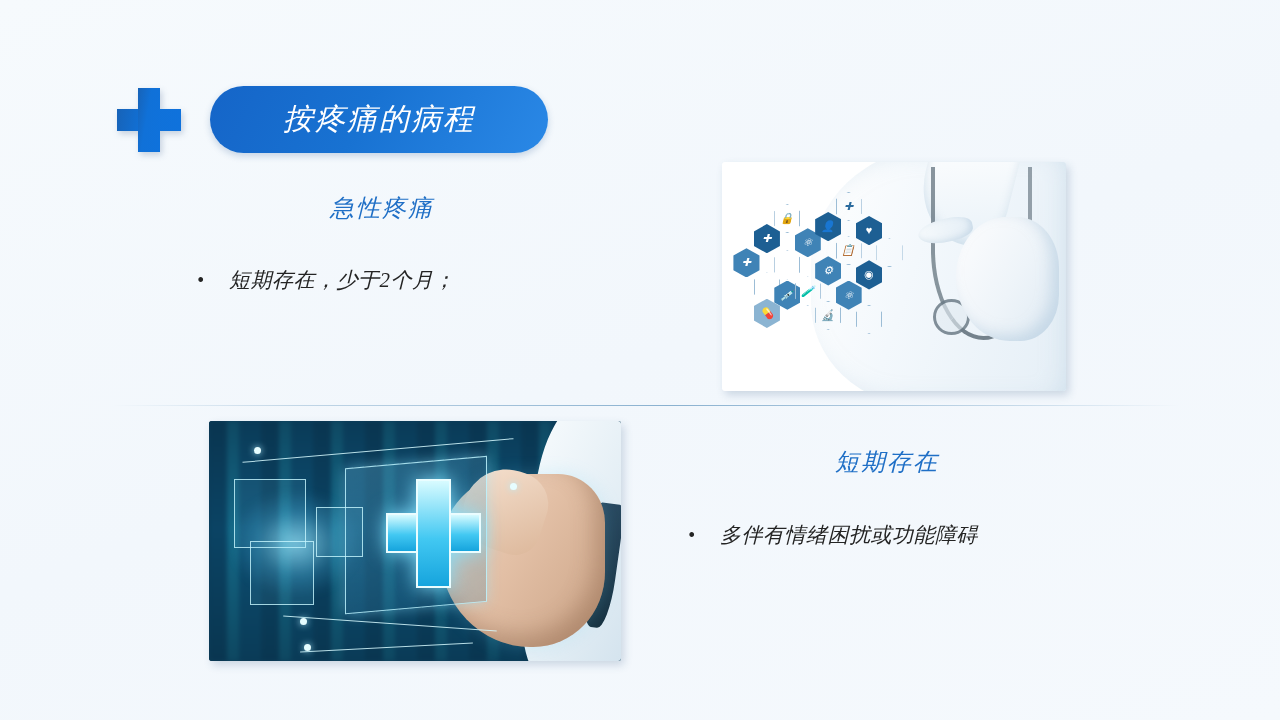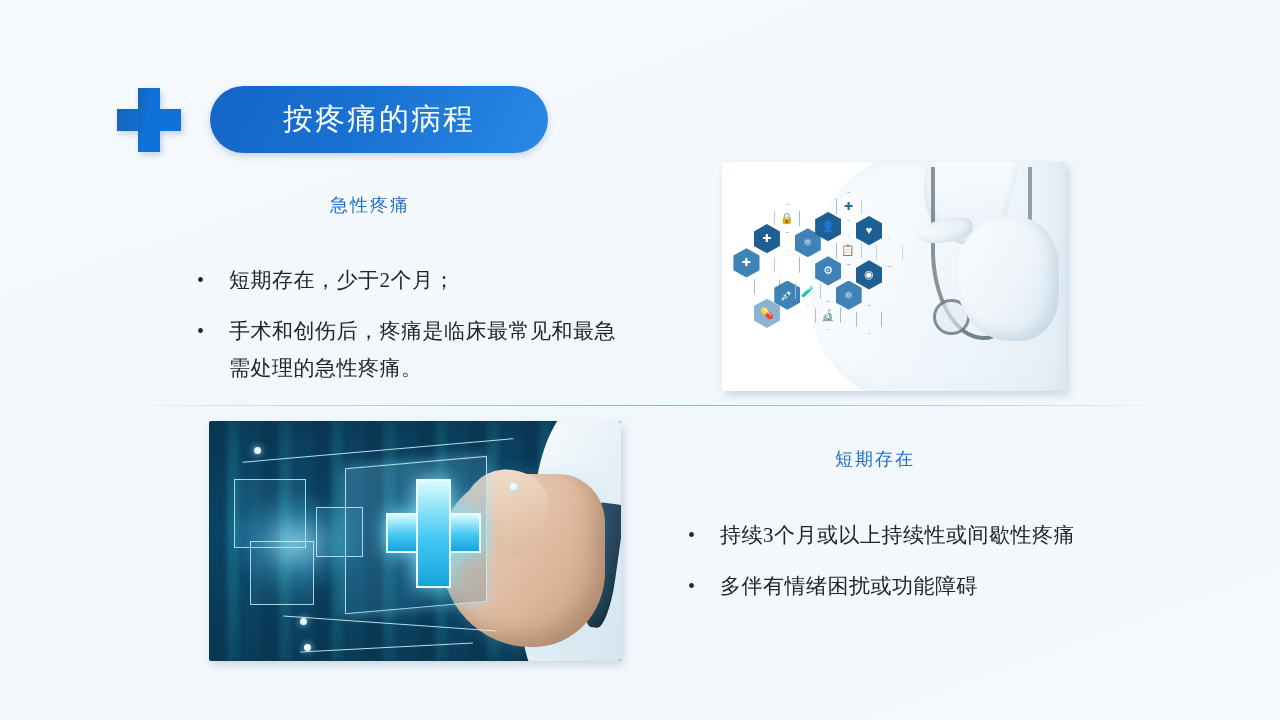--- a/index.html
+++ b/index.html
@@ -12,20 +12,21 @@
     height: 720px;
     overflow: hidden;
     background: #f4f8fc;
     font-family: "Liberation Serif", "DejaVu Serif", serif;
     position: relative;
   }
   .slide {
     position: absolute;
     inset: 0;
     background: linear-gradient(160deg, #f6fafd 0%, #f2f7fc 50%, #f5f9fd 100%);
+    font-style: italic;
   }
 
   
   .title-row {
     position: absolute;
     left: 0;
     top: 40px;
     width: 100%;
     height: 82px;
   }
@@ -73,21 +74,21 @@
     letter-spacing: 2px;
     font-weight: 400;
     line-height: 1;
     padding-bottom: 2px;
   }
 
   
   .section-heading {
     position: absolute;
     color: #1f6fc6;
-    font-size: 18px;
+    font-size: 24px;
     letter-spacing: 2px;
     line-height: 1;
     white-space: nowrap;
   }
   .bullets {
     position: absolute;
     list-style: none;
     margin: 0;
     padding: 0;
     color: #242424;
@@ -373,21 +374,20 @@
     <div class="title-pill">
       <span class="title-text">按疼痛的病程</span>
     </div>
 
   </div>
 
   <div class="section-heading" id="acute-heading">急性疼痛</div>
 
   <ul class="bullets" id="acute-bullets">
     <li>短期存在，少于2个月；</li>
-    <li>手术和创伤后，疼痛是临床最常见和最急需处理的急性疼痛。</li>
   </ul>
 
   <div class="photo" id="photo-medical-icons">
     <div class="mi-scene">
       <div class="mi-doctor"></div>
       <div class="mi-coat"></div>
       <div class="mi-collar"></div>
       <div class="mi-stetho"></div>
       <div class="mi-stetho-head"></div>
       <div class="mi-hand"></div>
@@ -479,17 +479,16 @@
       <div class="hg-dot hg-d1"></div>
       <div class="hg-dot hg-d2"></div>
       <div class="hg-dot hg-d3"></div>
       <div class="hg-dot hg-d4"></div>
     </div>
   </div>
 
   <div class="section-heading" id="chronic-heading">短期存在</div>
 
   <ul class="bullets" id="chronic-bullets">
-    <li>持续3个月或以上持续性或间歇性疼痛</li>
     <li>多伴有情绪困扰或功能障碍</li>
   </ul>
 
 </div>
 
 </body></html>

